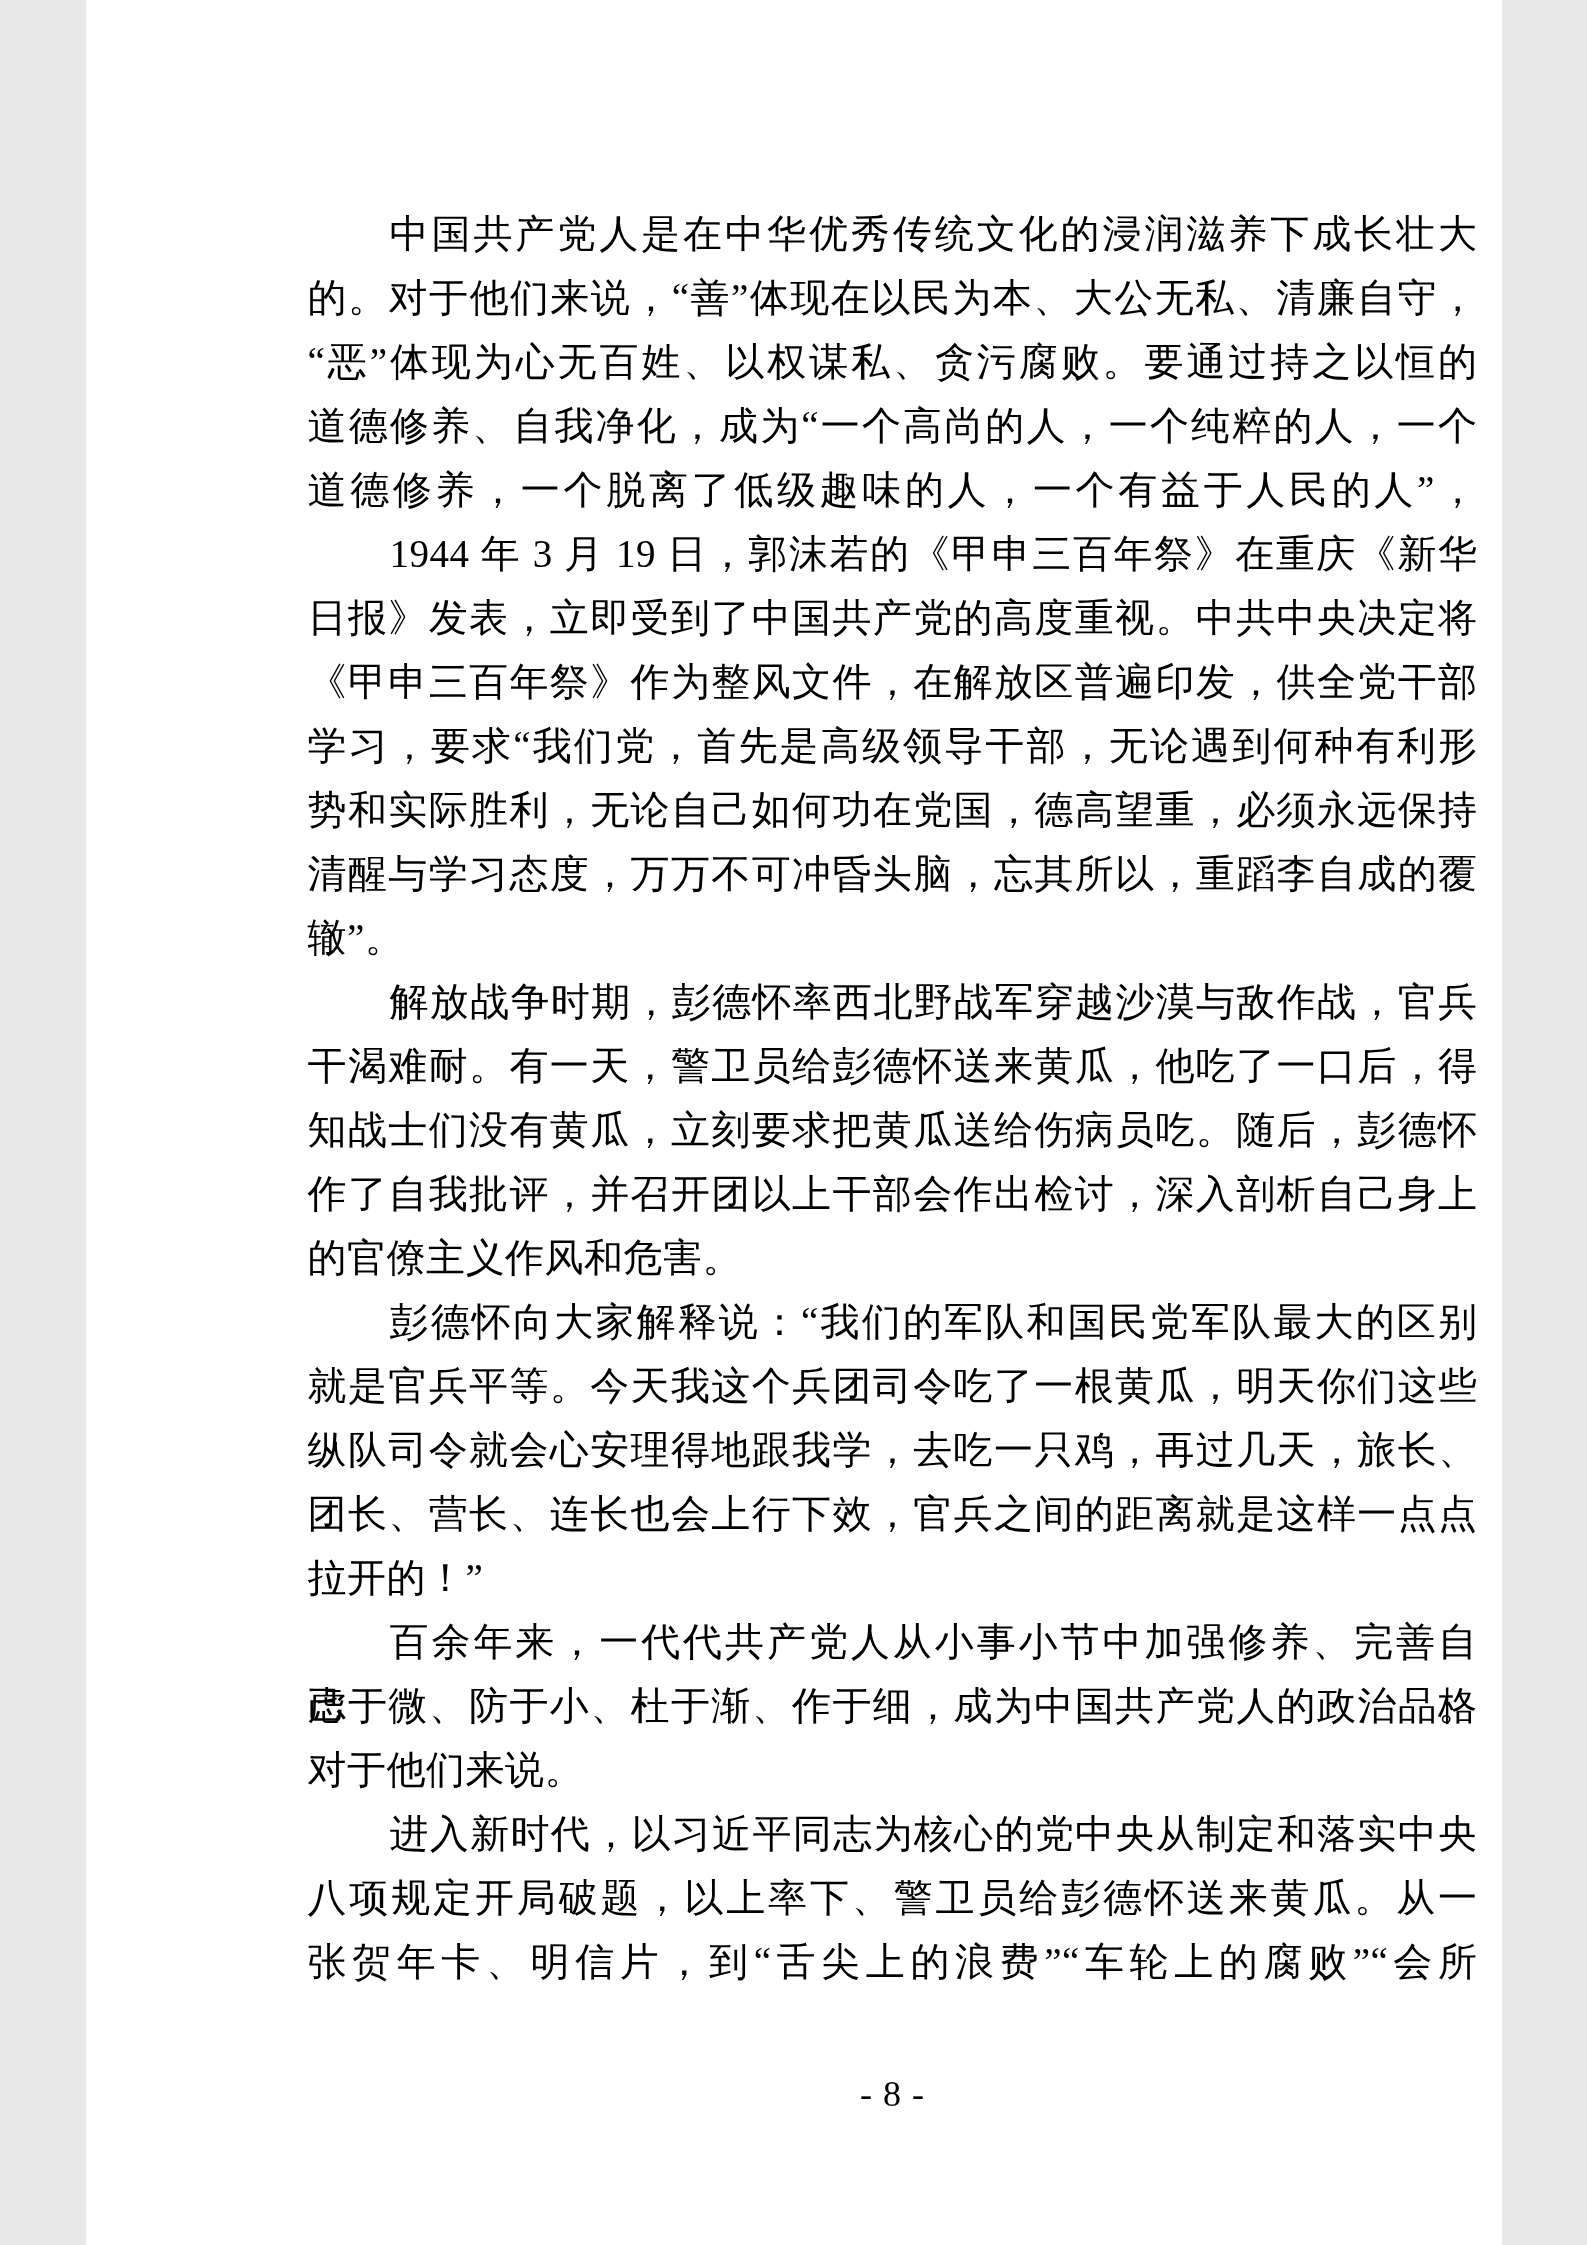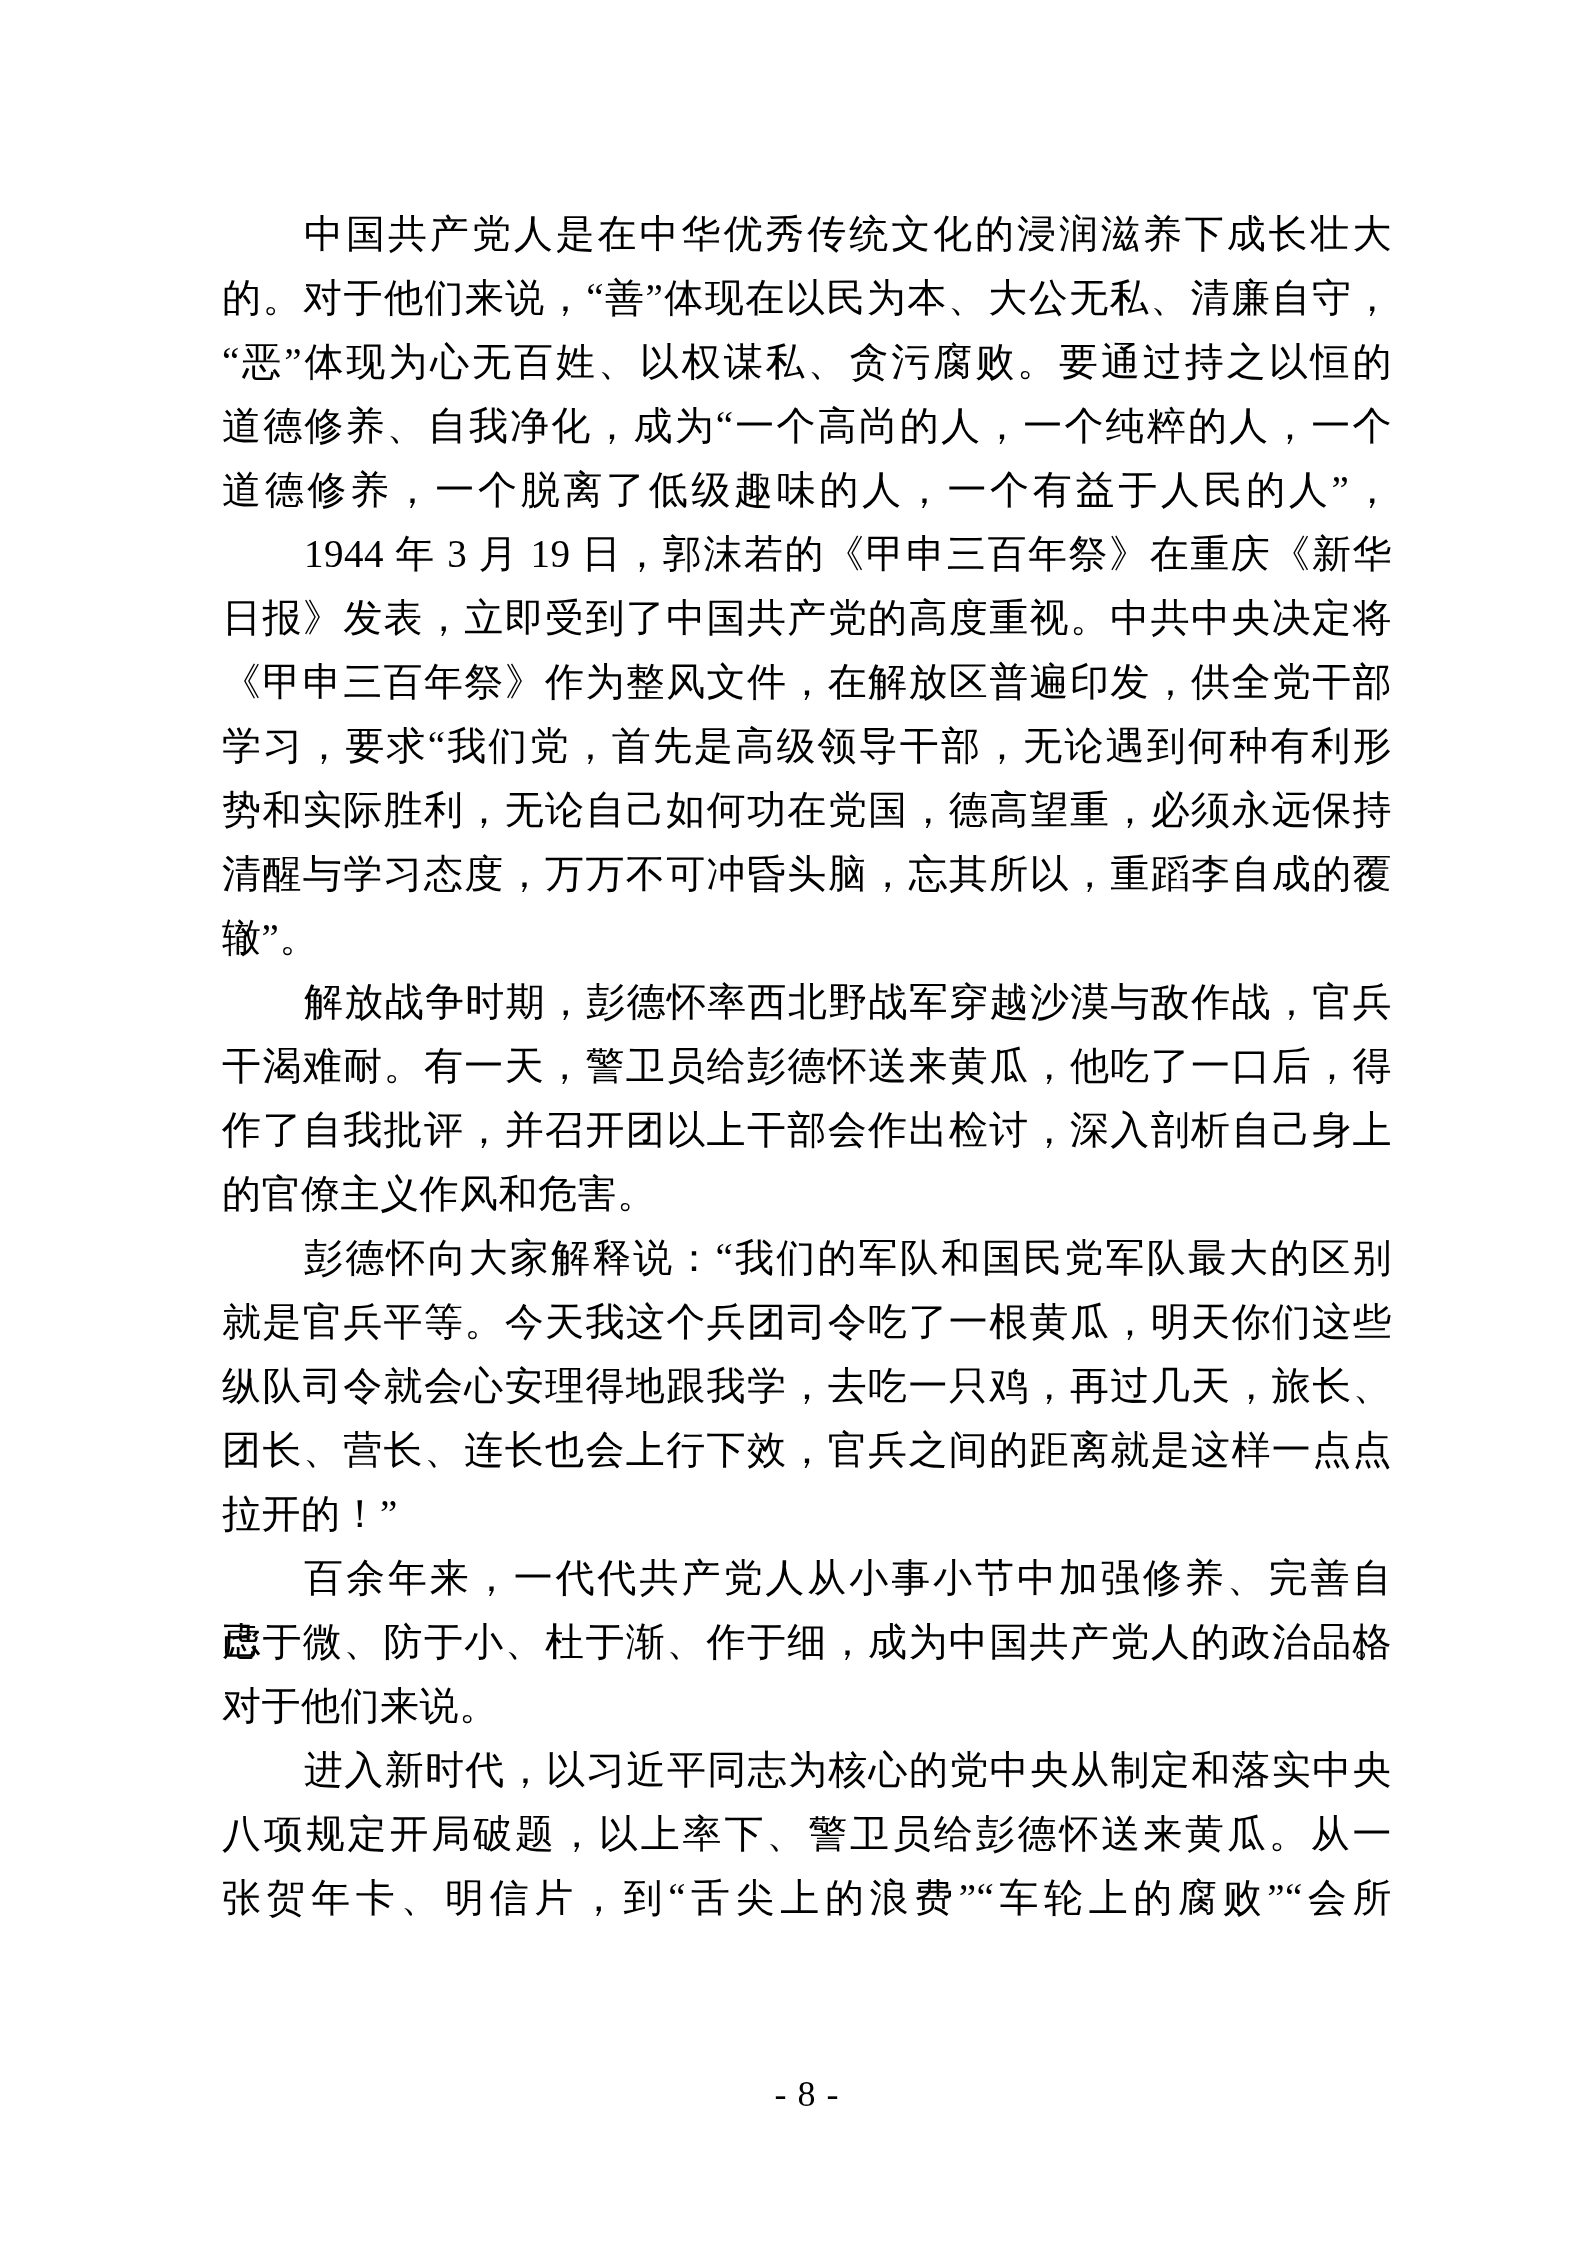--- a/index.html
+++ b/index.html
@@ -2,21 +2,21 @@
 <html><head>
 <meta charset="utf-8">
 <style>
   html, body {
     margin: 0;
     padding: 0;
     background: #e8e8e8;
   }
   .page {
     position: relative;
-    width: 1587px;
+    width: 1416px;
     height: 2245px;
     margin: 0 auto;
     background: #ffffff;
     overflow: hidden;
     font-family: "Liberation Serif", "DejaVu Serif", serif;
     color: #000000;
   }
   .text-body {
     position: absolute;
     left: 222px;
@@ -63,20 +63,21 @@
       <div class="line just">道德修养，一个脱离了低级趣味的人，一个有益于人民的人”，</div>
       <div class="line just indent">1944 年 3 月 19 日，郭沫若的《甲申三百年祭》在重庆《新华</div>
       <div class="line just">日报》发表，立即受到了中国共产党的高度重视。中共中央决定将</div>
       <div class="line just">《甲申三百年祭》作为整风文件，在解放区普遍印发，供全党干部</div>
       <div class="line just">学习，要求“我们党，首先是高级领导干部，无论遇到何种有利形</div>
       <div class="line just">势和实际胜利，无论自己如何功在党国，德高望重，必须永远保持</div>
       <div class="line just">清醒与学习态度，万万不可冲昏头脑，忘其所以，重蹈李自成的覆</div>
       <div class="line">辙”。</div>
       <div class="line just indent">解放战争时期，彭德怀率西北野战军穿越沙漠与敌作战，官兵</div>
       <div class="line just">干渴难耐。有一天，警卫员给彭德怀送来黄瓜，他吃了一口后，得</div>
+      <div class="line just">知战士们没有黄瓜，立刻要求把黄瓜送给伤病员吃。随后，彭德怀</div>
       <div class="line just">作了自我批评，并召开团以上干部会作出检讨，深入剖析自己身上</div>
       <div class="line">的官僚主义作风和危害。</div>
       <div class="line just indent">彭德怀向大家解释说：“我们的军队和国民党军队最大的区别</div>
       <div class="line just">就是官兵平等。今天我这个兵团司令吃了一根黄瓜，明天你们这些</div>
       <div class="line just">纵队司令就会心安理得地跟我学，去吃一只鸡，再过几天，旅长、</div>
       <div class="line just">团长、营长、连长也会上行下效，官兵之间的距离就是这样一点点</div>
       <div class="line">拉开的！”</div>
       <div class="line just indent">百余年来，一代代共产党人从小事小节中加强修养、完善自己。</div>
       <div class="line just">虑于微、防于小、杜于渐、作于细，成为中国共产党人的政治品格</div>
       <div class="line">对于他们来说。</div>

